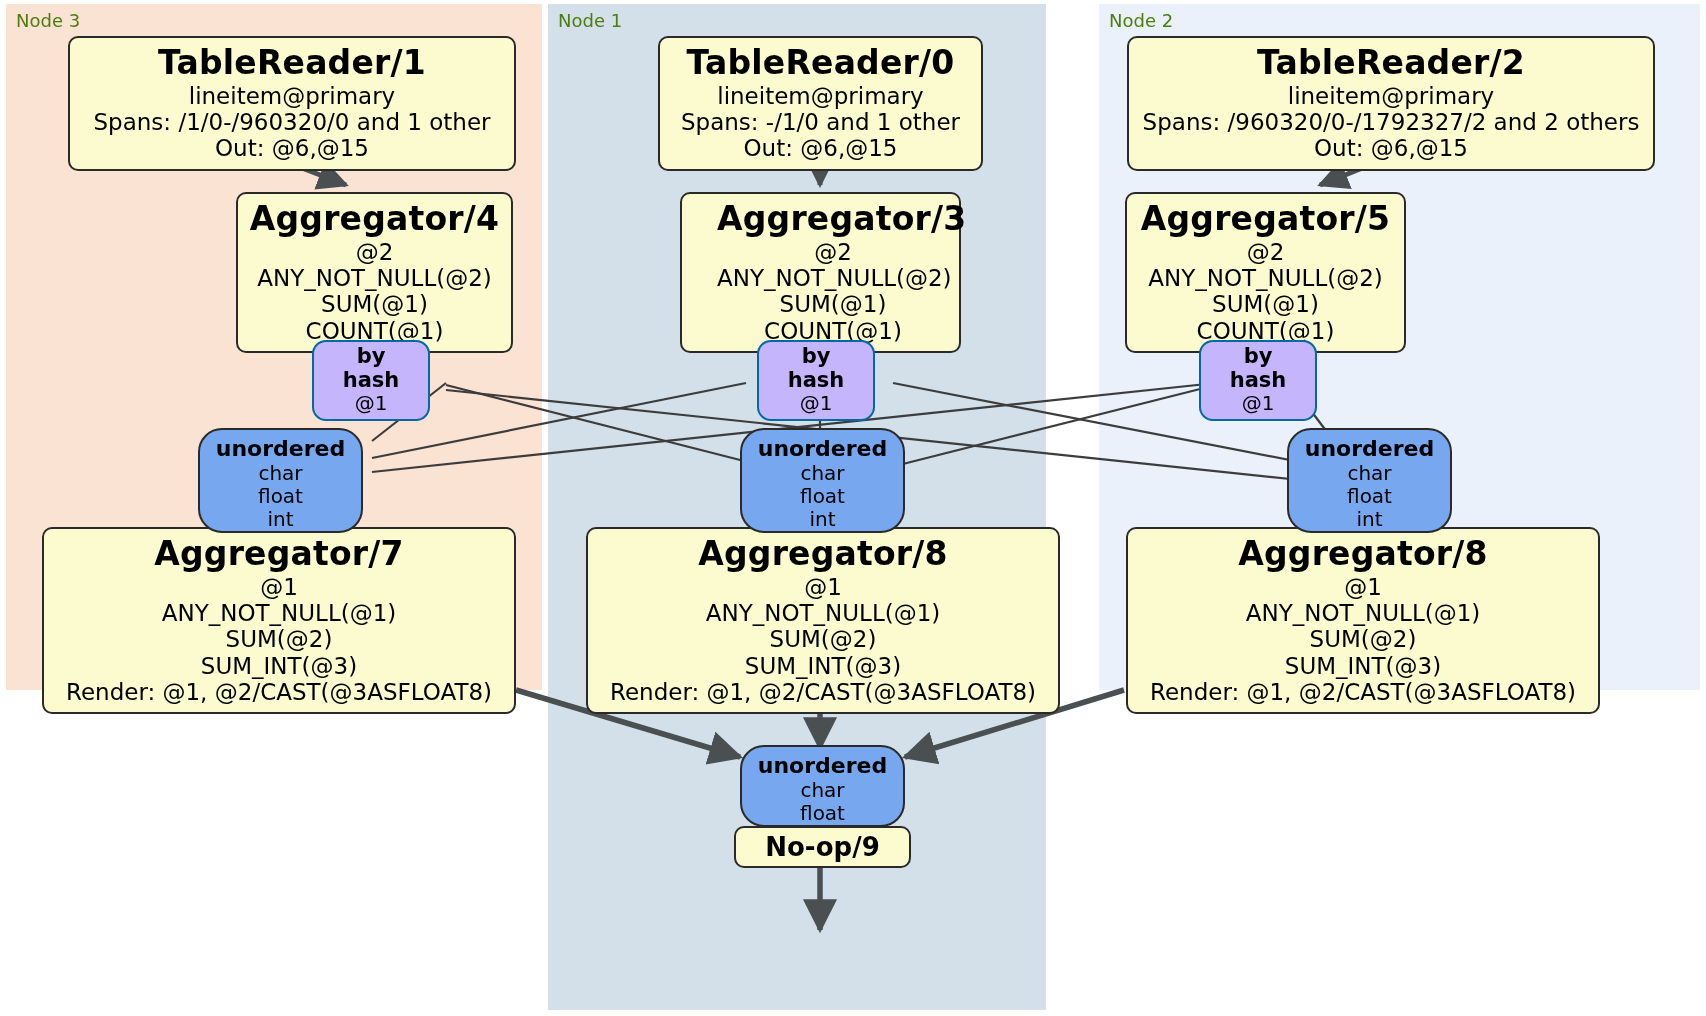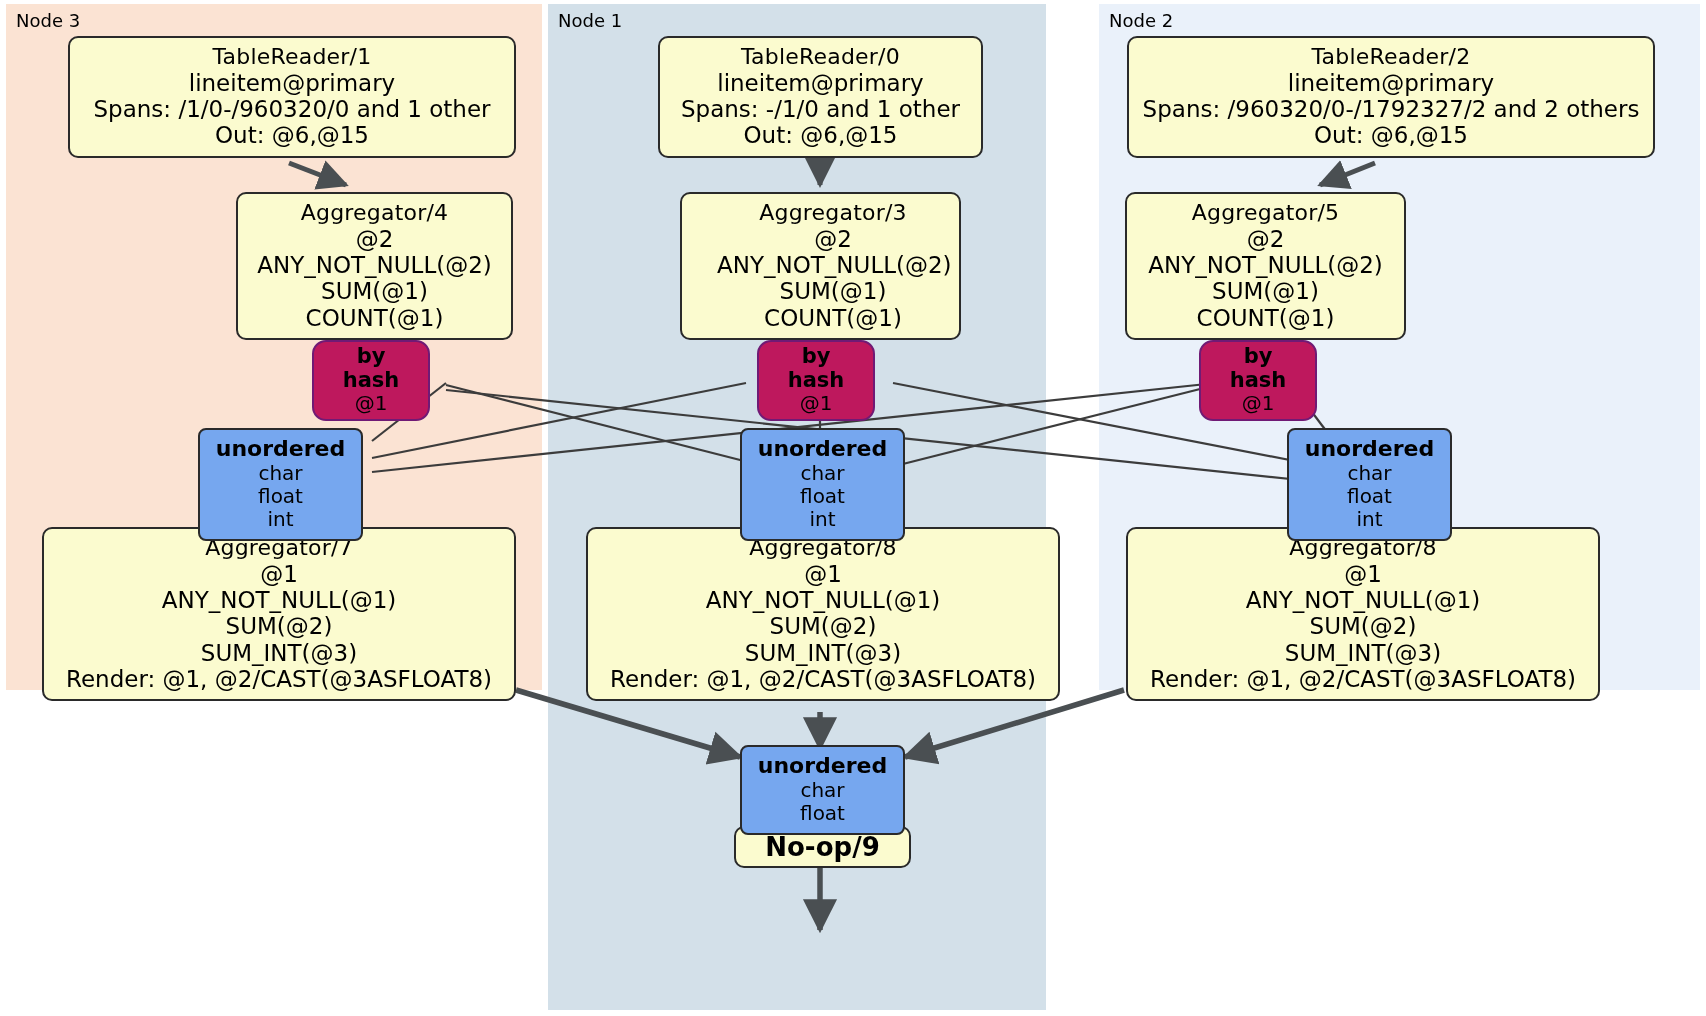--- a/index.html
+++ b/index.html
@@ -2,49 +2,49 @@
 <html><head>
 <meta charset="utf-8">
 <style>
   html,body{margin:0;padding:0;background:#ffffff;}
   body{width:1706px;height:1016px;font-family:"DejaVu Sans","Liberation Sans",sans-serif;
        -webkit-font-smoothing:antialiased;}
   #stage{position:relative;width:1706px;height:1016px;overflow:hidden;background:#fff;}
 
   
   .panel{position:absolute;box-sizing:border-box;}
-  .panel-label{position:absolute;left:10px;top:6px;font-size:18px;color:#000000;
+  .panel-label{position:absolute;left:10px;top:6px;font-size:18px;color:#4d7c0f;
                font-family:"DejaVu Sans","Liberation Sans",sans-serif;white-space:nowrap;}
   #panel-node3{left:6px;  top:4px;  width:536px;  height:686px; background:#fbe3d3;}
   #panel-node1{left:548px;top:4px;  width:498px;  height:1006px;background:#d3e0e9;}
   #panel-node2{left:1099px;top:4px; width:601px;  height:686px; background:#eaf1fa;}
 
   
   #edges{position:absolute;left:0;top:0;width:1706px;height:1016px;overflow:visible;}
 
   
   .node{position:absolute;box-sizing:border-box;text-align:center;
         font-family:"DejaVu Sans","Liberation Sans",sans-serif;color:#000;}
 
   .proc{background:#fbfbcf;border:2px solid #2a2a2a;border-radius:10px;
         padding:6px 10px 7px 10px;}
-  .proc .ttl{font-size:22px;font-weight:normal;line-height:1.18;letter-spacing:.2px;}
+  .proc .ttl{font-size:33px;font-weight:bold;line-height:1.18;letter-spacing:.2px;}
   .proc .ln{font-size:23px;line-height:1.14;white-space:nowrap;}
 
   .small-proc{background:#fbfbcf;border:2px solid #2a2a2a;border-radius:10px;
               display:flex;align-items:center;justify-content:center;}
   .small-proc .ttl{font-size:26px;font-weight:bold;}
 
-  .hash{background:#be185d;border:2px solid #701a75;border-radius:14px;
+  .hash{background:#c4b5fd;border:2px solid #0369a1;border-radius:14px;
         padding:3px 14px 5px 14px;}
   .hash .ttl{font-size:21px;font-weight:bold;line-height:1.12;}
   .hash .ln{font-size:20px;line-height:1.1;}
 
-  .unord{background:#76a7ef;border:2px solid #2a2a2a;border-radius:8px;
-         padding:6px 12px 8px 12px;}
+  .unord{background:#76a7ef;border:2px solid #2a2a2a;border-radius:24px;
+         padding:6px 12px 0 12px;}
   .unord .ttl{font-size:22px;font-weight:bold;line-height:1.2;}
   .unord .ln{font-size:20px;line-height:1.15;}
 
   
   .z-proc{z-index:3;}
   .z-edge{z-index:2;}
   .z-badge{z-index:5;}
   .z-unord{z-index:4;}
 </style>
 </head>

